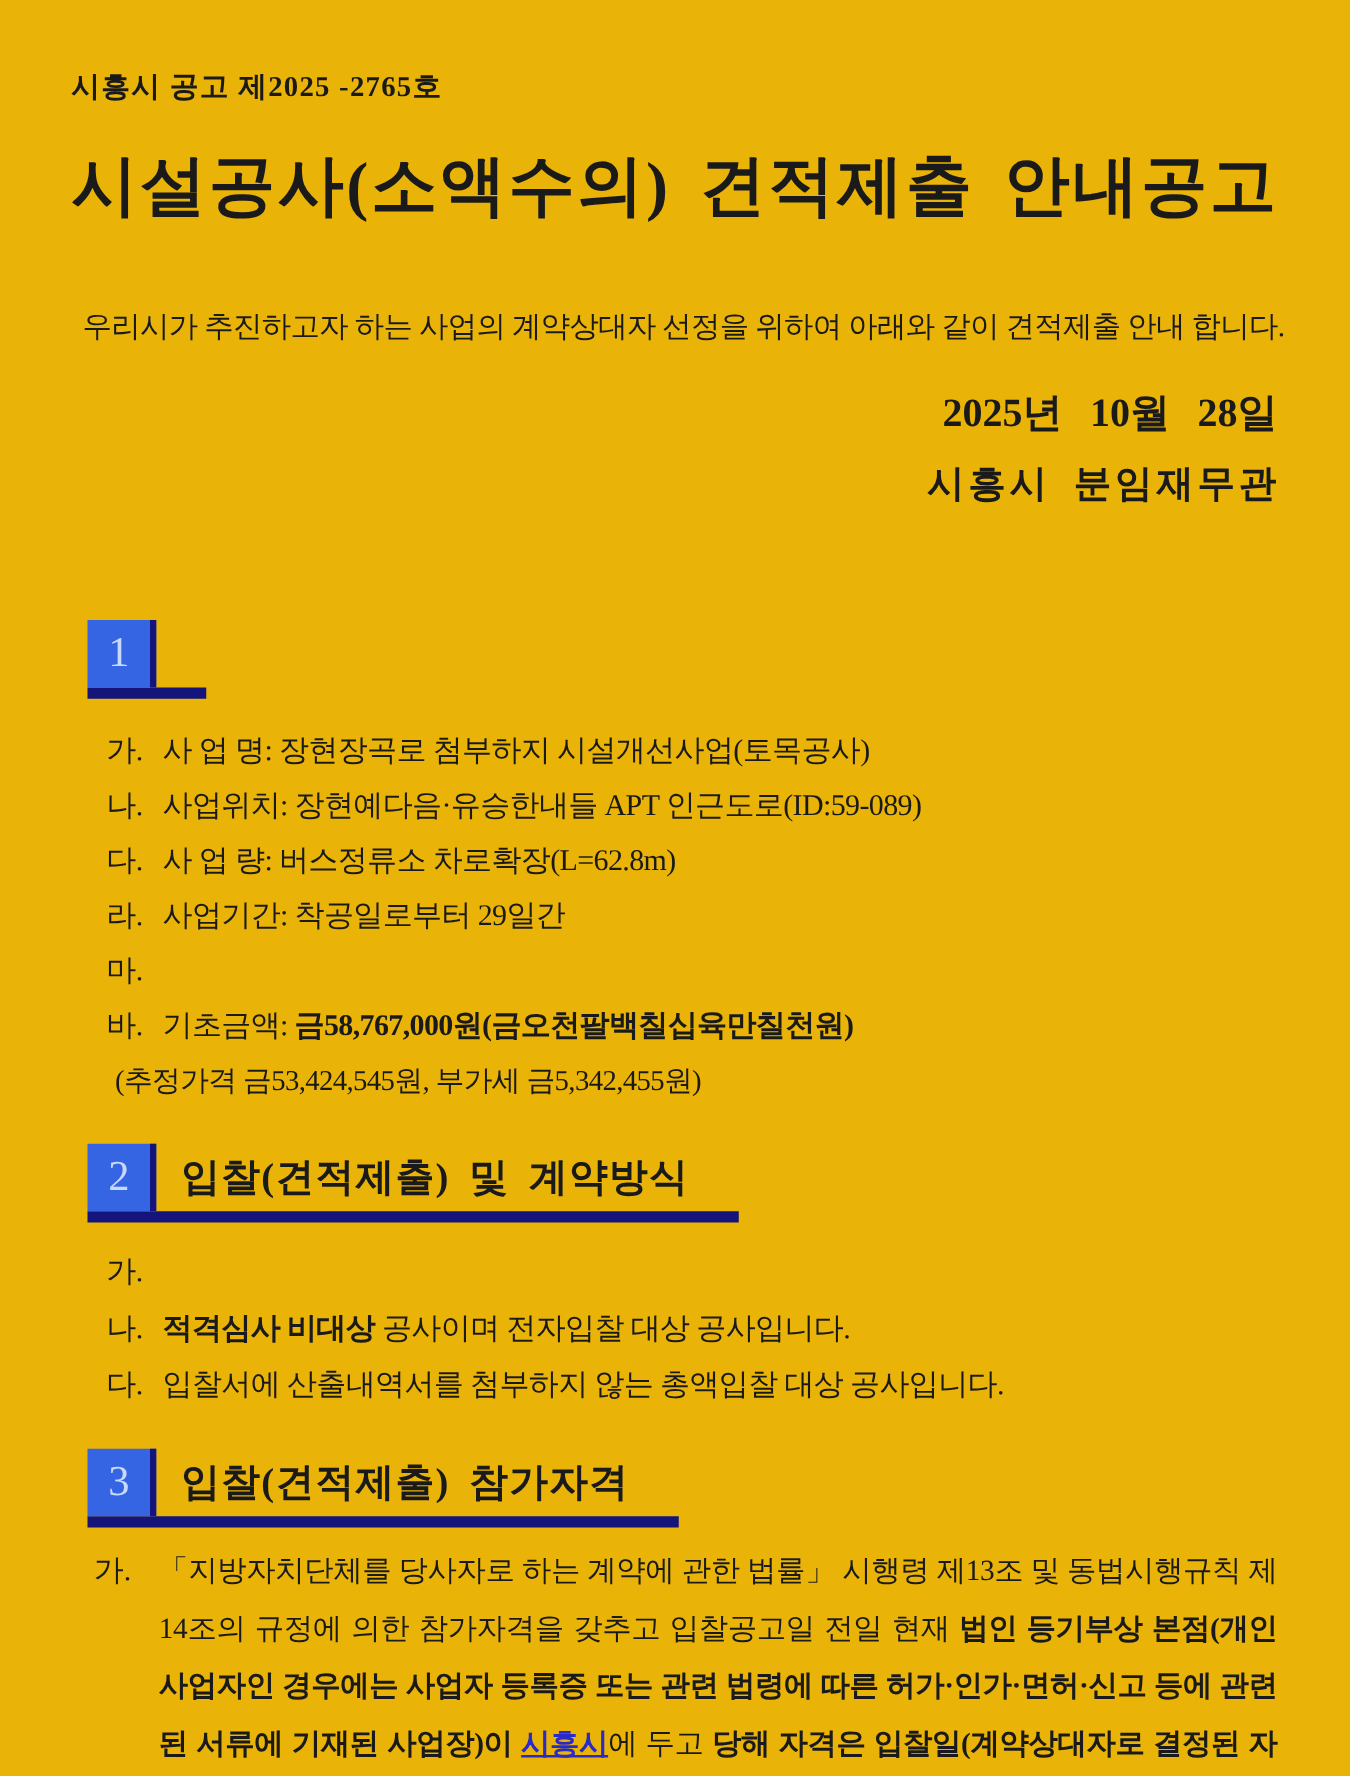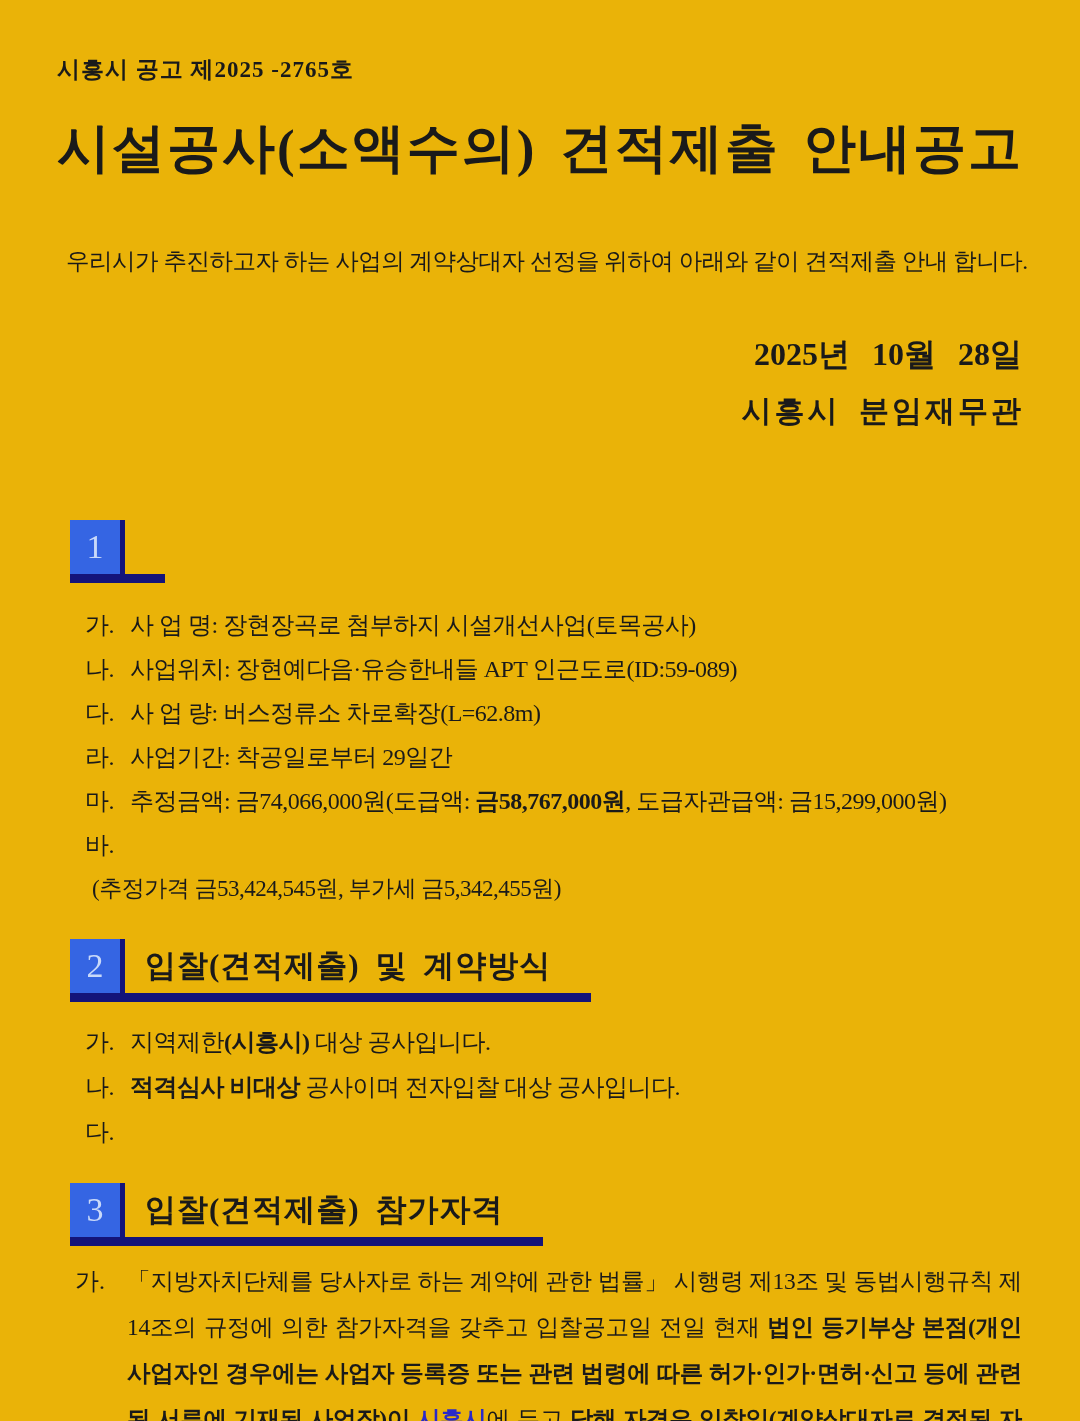--- a/index.html
+++ b/index.html
@@ -27,21 +27,21 @@
     font-weight:700;
     letter-spacing:2px;
     word-spacing:8px;
     margin-bottom:60px;
   }
   .intro{
     margin-left:66px;
     margin-right:40px;
     font-size:23.5px;
     letter-spacing:-0.5px;
-    margin-bottom:56px;
+    margin-bottom:32px;
   }
   .date-line{
     text-align:right;
     margin-right:58px;
     font-size:32px;
     font-weight:700;
     word-spacing:14px;
     margin-bottom:14px;
   }
   .issuer-line{
@@ -155,45 +155,45 @@
     <div class="item-line">
       <span class="item-label">다.</span>
       <span class="item-text"><span>사 업 량: 버스정류소 차로확장(L=62.8m)</span><span class="b"></span><span></span></span>
     </div>
     <div class="item-line">
       <span class="item-label">라.</span>
       <span class="item-text"><span>사업기간: 착공일로부터 29일간</span><span class="b"></span><span></span></span>
     </div>
     <div class="item-line">
       <span class="item-label">마.</span>
-      <span class="item-text"><span>추정금액: 금74,066,000원(도급액: </span><span class="b">금58,767,000원</span><span>, 도급자관급액: 금15,299,000원)</span></span>
     </div>
     <div class="item-line">
       <span class="item-label">바.</span>
+      <span class="item-text"><span>기초금액: </span><span class="b">금58,767,000원(금오천팔백칠십육만칠천원)</span><span></span></span>
     </div>
     <div class="item-sub">(추정가격 금53,424,545원, 부가세 금5,342,455원)</div>
   </div>
 
   
   <div class="section-header sec-gap2">
     <div class="section-badge">2</div>
     <div class="section-title">입찰(견적제출) 및 계약방식</div>
   </div>
 
   <div class="item-list s2-list">
     <div class="item-line">
       <span class="item-label">가.</span>
-      <span class="item-text"><span>지역제한</span><span class="b">(시흥시)</span><span> 대상 공사입니다.</span></span>
     </div>
     <div class="item-line">
       <span class="item-label">나.</span>
       <span class="item-text"><span></span><span class="b">적격심사 비대상</span><span> 공사이며 전자입찰 대상 공사입니다.</span></span>
     </div>
     <div class="item-line">
       <span class="item-label">다.</span>
+      <span class="item-text"><span>입찰서에 산출내역서를 첨부하지 않는 총액입찰 대상 공사입니다.</span><span class="b"></span><span></span></span>
     </div>
   </div>
 
   
   <div class="section-header sec-gap3">
     <div class="section-badge">3</div>
     <div class="section-title">입찰(견적제출) 참가자격</div>
   </div>
 
   <div class="para-block">

